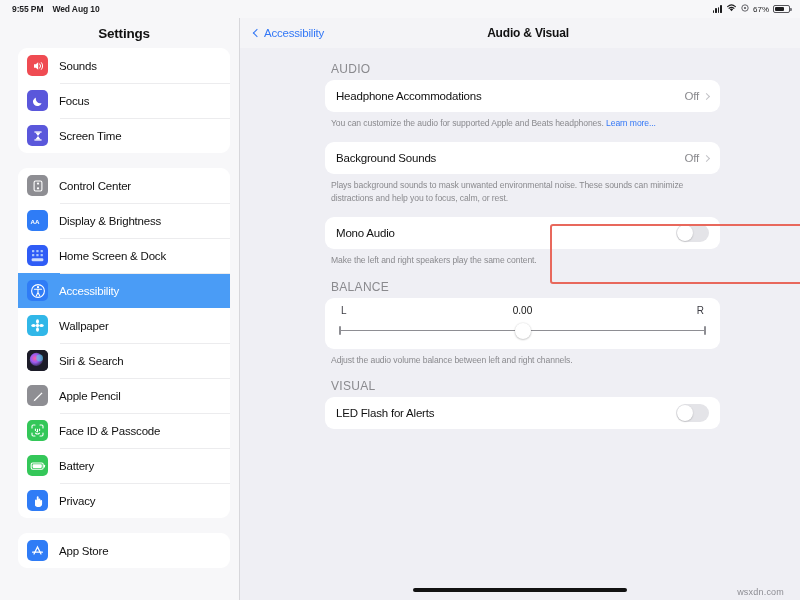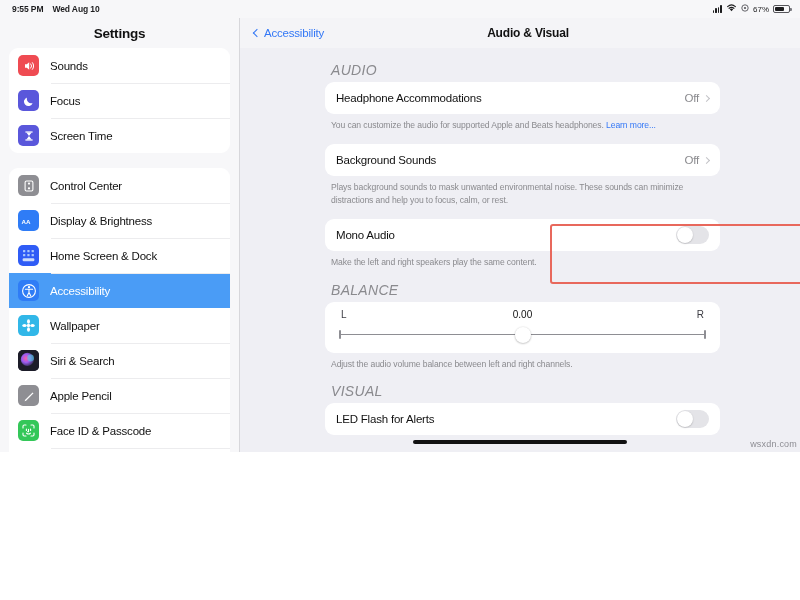--- a/index.html
+++ b/index.html
@@ -4,21 +4,21 @@
 <style>
   * { box-sizing: border-box; margin: 0; padding: 0; }
   html, body {
     width: 800px; height: 600px;
     font-family: "Liberation Sans", sans-serif;
     background: #ffffff;
     overflow: hidden;
   }
   #screen {
     position: relative;
-    width: 800px; height: 452px;
+    width: 800px; height: 600px;
     background: #efeff4;
     display: flex;
     flex-direction: column;
   }
 
   
   .statusbar {
     height: 18px;
     flex: 0 0 18px;
     display: flex;
@@ -62,20 +62,21 @@
 
   
   .sidebar {
     width: 240px;
     flex: 0 0 240px;
     background: #f7f7f9;
     border-right: 1px solid #d7d7db;
     display: flex;
     flex-direction: column;
     overflow: hidden;
+    padding-left: 9px;
   }
   .sidebar-title {
     height: 30px;
     display: flex; align-items: center; justify-content: center;
     font-size: 13.5px; font-weight: 700; color: #111;
     letter-spacing: -0.2px;
   }
   .sidebar-scroll { flex: 1; overflow: hidden; padding: 0 9px; }
   .group {
     background: #ffffff;
@@ -153,26 +154,25 @@
     letter-spacing: -0.2px;
     pointer-events: none;
   }
 
   .content {
     flex: 1;
     overflow: hidden;
     padding: 14px 80px 0 85px;
   }
   .sect-head {
-    font-size: 14px;
+    font-size: 12px;
     color: #8a8a8e;
     letter-spacing: 0.3px;
     padding: 0 4px 4px 6px;
     text-transform: uppercase;
-    font-style: italic;
   }
   .card {
     background: #ffffff;
     border-radius: 9px;
     overflow: hidden;
   }
   .crow {
     display: flex; align-items: center;
     min-height: 32px;
     padding: 0 11px;
@@ -268,21 +268,21 @@
   .home-indicator {
     position: absolute;
     bottom: 8px; left: 50%;
     transform: translateX(-50%);
     width: 214px; height: 4px;
     border-radius: 2px;
     background: #111;
   }
   .watermark {
     position: absolute;
-    right: 3px; bottom: 3px;
+    right: 16px; bottom: 3px;
     font-size: 9px;
     color: #8d8d93;
     letter-spacing: 0.2px;
   }
 </style>
 </head>
 <body>
 
 <div id="screen">
 

